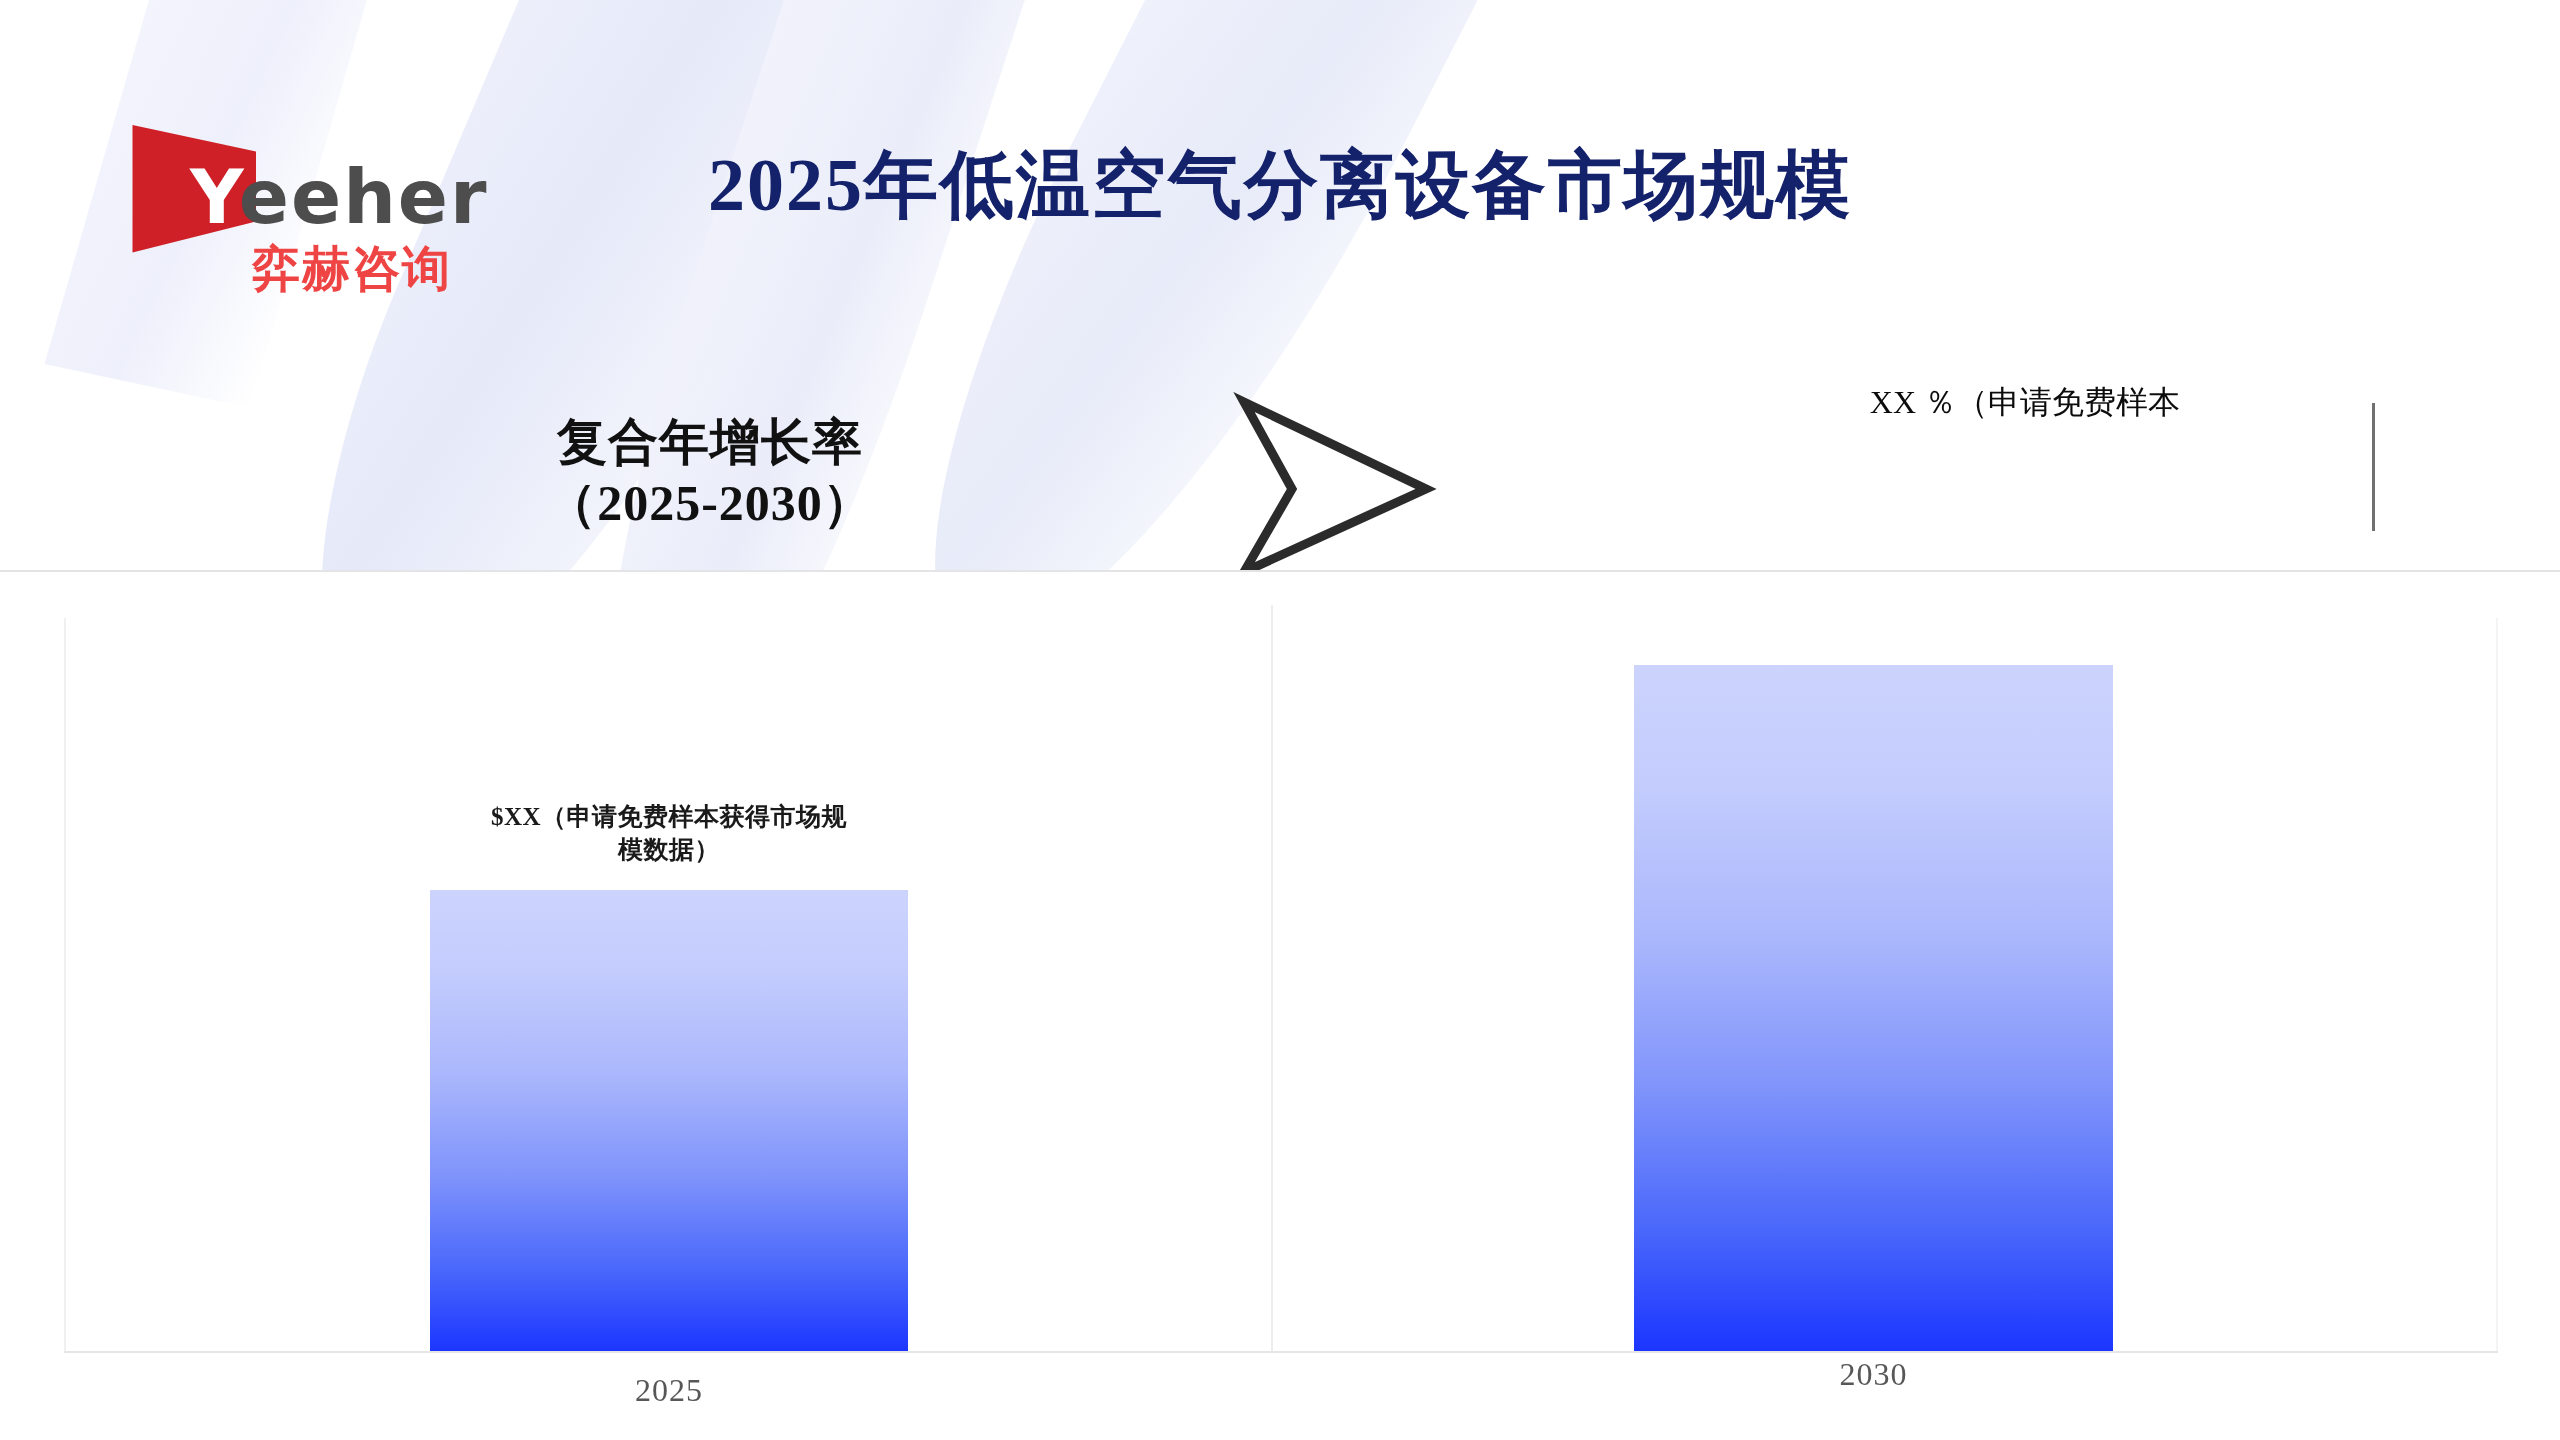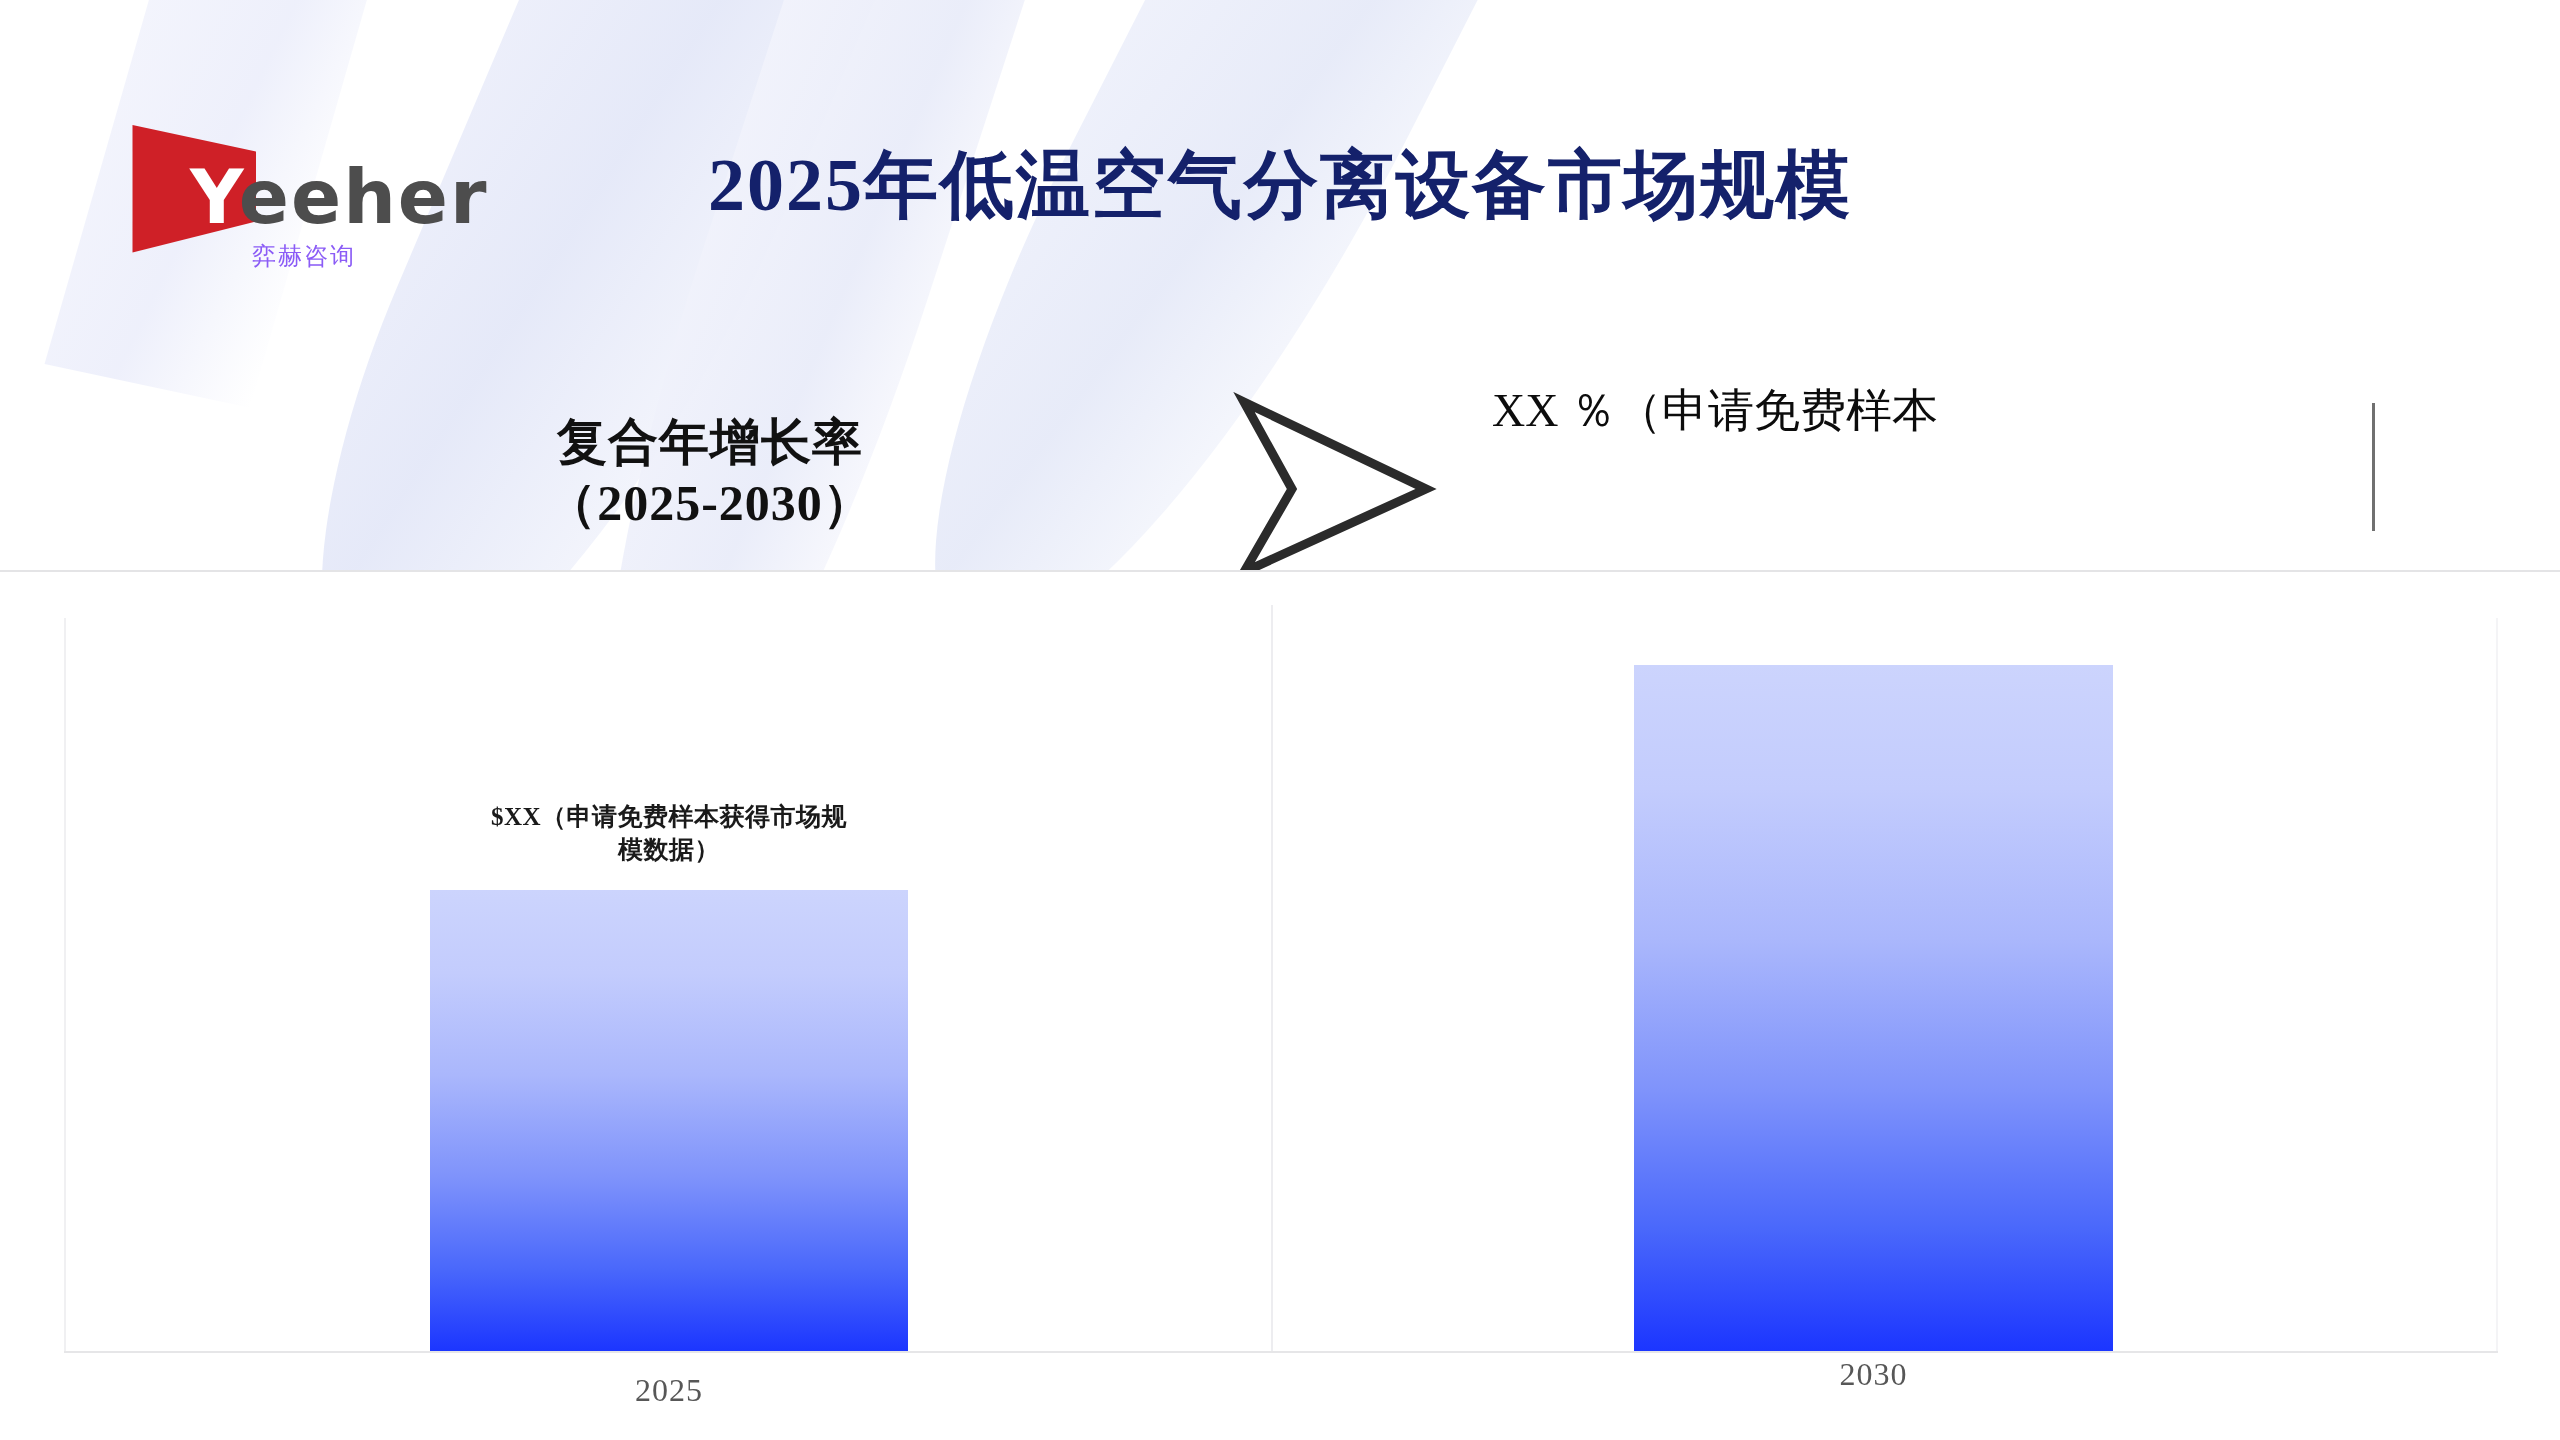--- a/index.html
+++ b/index.html
@@ -93,24 +93,24 @@
     white-space: nowrap;
   }
   .logo-word .ch-y {
     color: #ffffff;
   }
   .logo-sub {
     position: absolute;
     left: 122px;
     top: 126px;
     font-family: "DejaVu Sans", "Liberation Sans", sans-serif;
-    font-weight: 400;
-    font-size: 24px;
+    font-weight: 700;
+    font-size: 48px;
     letter-spacing: 2px;
-    color: #8b5cf6;
+    color: #ef4444;
     line-height: 1;
     white-space: nowrap;
   }
 
   
   #title {
     position: absolute;
     left: 0;
     top: 136px;
     width: 2560px;
@@ -143,27 +143,27 @@
     position: absolute;
     left: 1230px;
     top: 392px;
     width: 210px;
     height: 190px;
   }
 
   
   #cagr-value {
     position: absolute;
-    left: 1492px;
+    left: 1580px;
     top: 382px;
     width: 600px;
-    text-align: left;
+    text-align: right;
     font-family: "Liberation Serif", "DejaVu Serif", serif;
     font-weight: 400;
-    font-size: 46px;
+    font-size: 32px;
     line-height: 1.28;
     color: #0c0c0c;
     letter-spacing: 0px;
   }
 
   
   #right-rule {
     position: absolute;
     left: 2372px;
     top: 403px;

